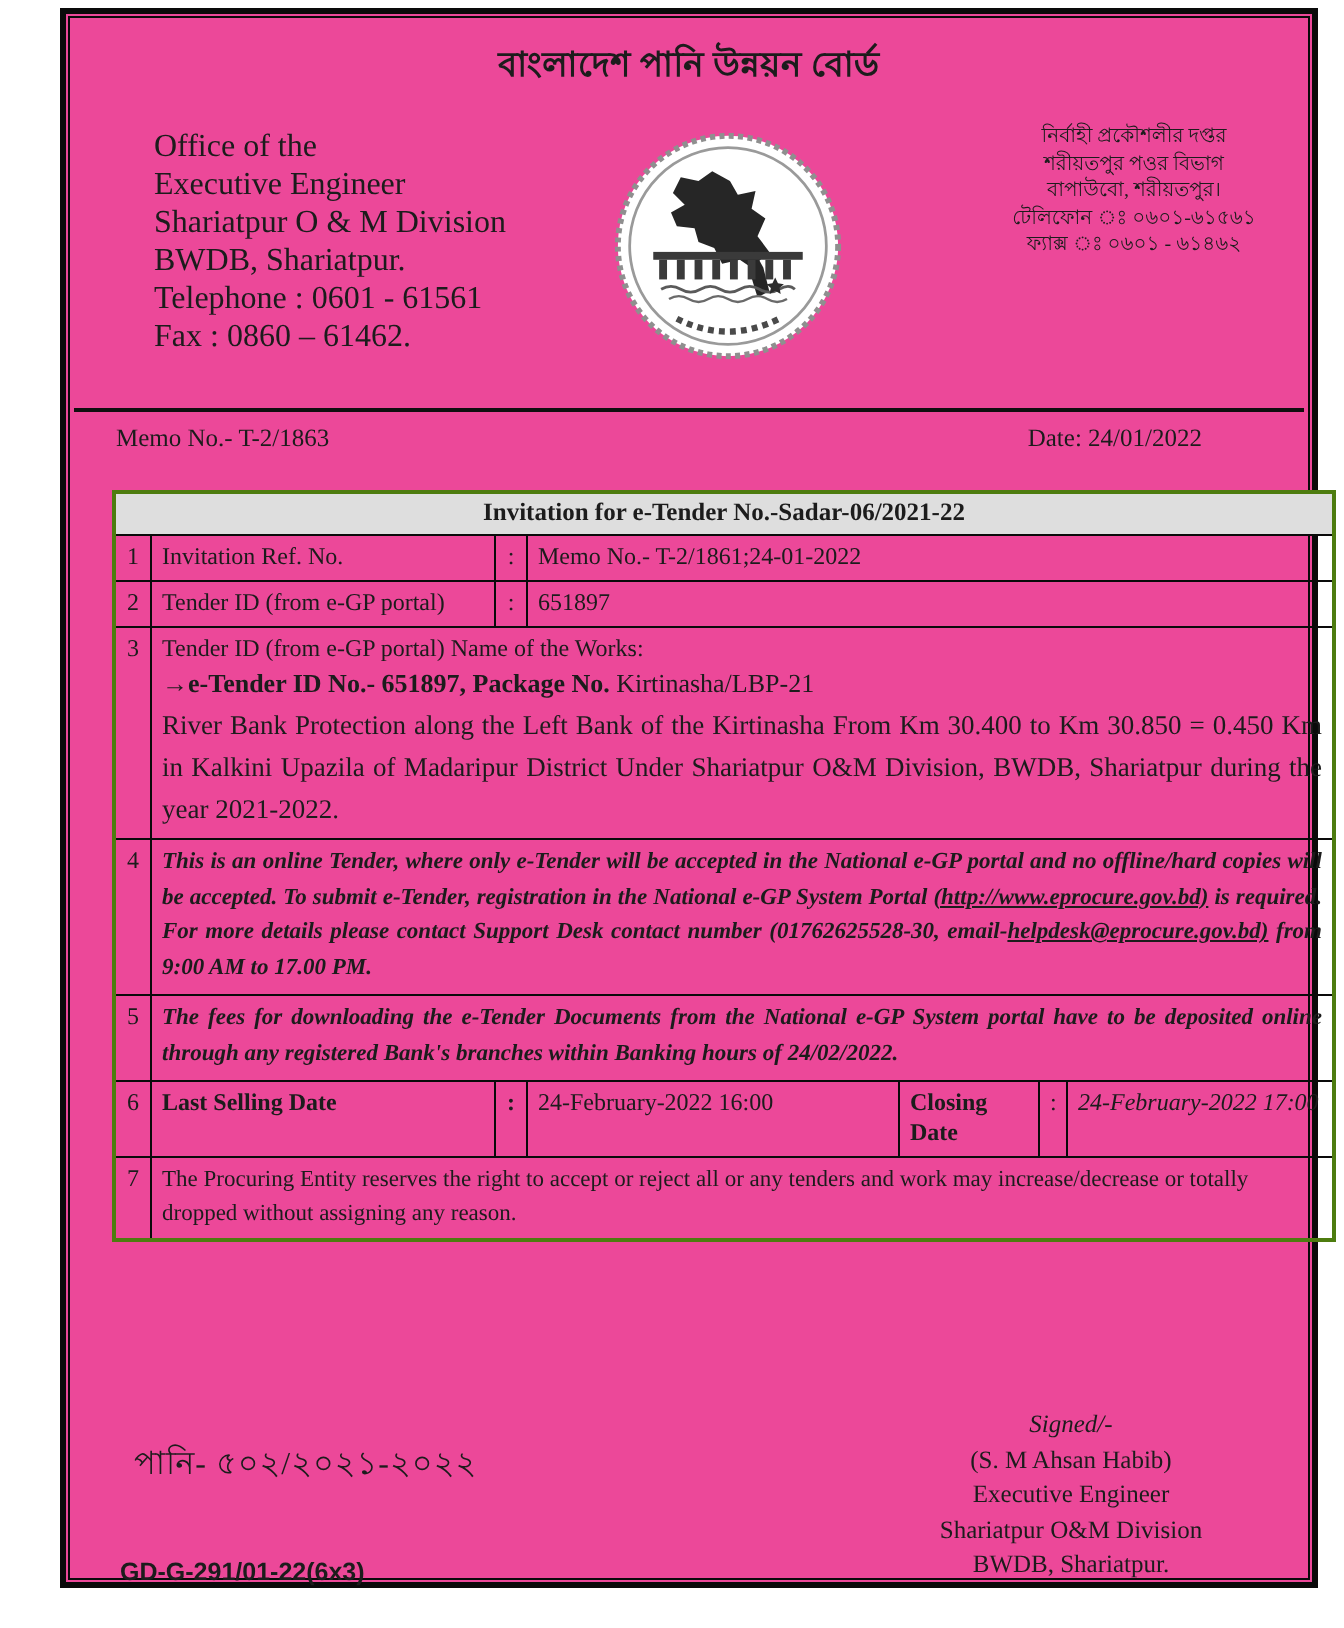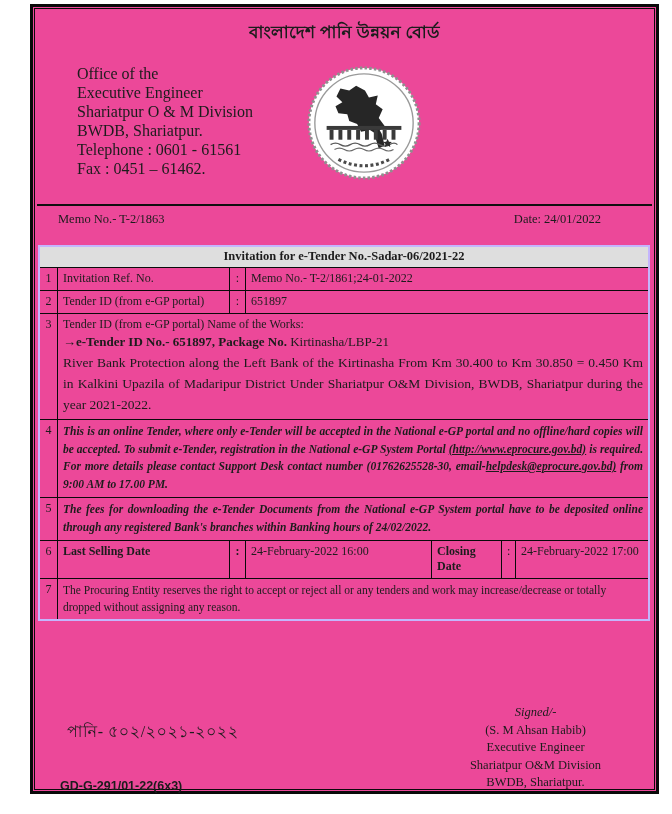--- a/index.html
+++ b/index.html
@@ -24,37 +24,37 @@
     position:absolute; left:450px; top:55px; width:168px; text-align:center;
     font-size:10px; line-height:13.5px;
   }
   .rule { position:absolute; left:4px; right:4px; top:197px; height:2px; background:#0f0f0f; }
   .memo-row {
     position:absolute; top:205px; left:25px; right:55px;
     display:flex; justify-content:space-between; font-size:12.5px;
   }
   
   .t {
-    position:absolute; left:5px; top:238px; width:612px;
-    border:2px solid #c4b5fd; font-size:12px;
+    position:absolute; left:23px; top:238px; width:612px;
+    border:2px solid #4d7c0f; font-size:12px;
   }
   .tr { display:flex; border-top:1.5px solid #0a0a0a; align-items:stretch; }
   .tr.title-row { border-top:none; display:block; text-align:center; font-weight:bold;
     background:#dedede; padding:2px 2px 3px; font-size:12.5px; }
   .td { border-left:1px solid #0a0a0a; padding:3px 5px 4px; }
   .td:first-child { border-left:none; }
   .td.num { width:17px; flex:none; padding:3px 1px; text-align:center; }
   .td.label { width:172px; flex:none; }
   .td.colon { width:16px; flex:none; text-align:center; }
   .td.value { flex:1; }
   .td.wide { flex:1; }
   .td.val1 { width:186px; flex:none; }
   .td.lbl2 { width:70px; flex:none; font-weight:bold; }
   .td.col2 { width:14px; flex:none; text-align:center; }
-  .td.val2 { flex:1; }
+  .td.val2 { flex:1;font-style:italic; }
   .bold { font-weight:bold; }
   .works-head { font-size:12px; margin-bottom:2px; }
   .works-pkg { font-size:13px; margin:1px 0 2px; }
   .works-desc { font-size:13.5px; line-height:21px; text-align:justify; }
   .note { font-style:italic; font-size:11.5px; line-height:17.5px; text-align:justify;font-weight:bold; }
   .plain-note { font-size:11.5px; line-height:16.5px; }
   .lnk { text-decoration:underline; }
   
   .signature {
     position:absolute; left:385px; top:666px; width:235px; text-align:center;
@@ -75,21 +75,21 @@
 <div class="page">
 
   <div class="org-title">বাংলাদেশ পানি উন্নয়ন বোর্ড</div>
 
   <div class="office-left">
     <div>Office of the</div>
     <div>Executive Engineer</div>
     <div>Shariatpur O &amp; M Division</div>
     <div>BWDB, Shariatpur.</div>
     <div>Telephone : 0601 - 61561</div>
-    <div>Fax : 0451 – 61462.</div>
+    <div>Fax : 0860 – 61462.</div>
   </div>
 
   <div class="logo-wrap">
     <svg viewBox="0 0 120 120" width="118" height="120">
       <circle cx="60" cy="60" r="56" fill="#ffffff" stroke="#8f8f8f" stroke-width="3" stroke-dasharray="2.6 2.2"></circle>
       <circle cx="60" cy="60" r="50" fill="none" stroke="#9a9a9a" stroke-width="1.4"></circle>
       <path d="M52 22 l-7 5 -9 -2 -4 8 6 6 -7 4 3 7 9 1 2 7 8 3 4 8 9 -2 6 4 9 -8 -6 -8 4 -9 -7 -5 2 -9 -9 2 -4 -7 z" fill="#262626"></path>
       <path d="M73 62 l5 9 3 12 -6 3 -4 -13 z" fill="#262626"></path>
       <rect x="22" y="63" width="76" height="4" fill="#3a3a3a"></rect>
       <g fill="#3a3a3a">
@@ -102,20 +102,27 @@
         <rect x="79" y="67" width="4" height="10"></rect>
           <rect x="88" y="67" width="4" height="10"></rect>
       </g>
       <path d="M26 82 q5 -3 10 0 t10 0 t10 0 t10 0 t10 0 t10 0 t8 0" stroke="#5a5a5a" stroke-width="1.4" fill="none"></path>
       <path d="M30 87 q5 -3 10 0 t10 0 t10 0 t10 0 t10 0 t10 0" stroke="#6a6a6a" stroke-width="1.2" fill="none"></path>
       <path d="M34 97 q26 13 52 0" stroke="#4a4a4a" stroke-width="3.2" fill="none" stroke-dasharray="3 2.6"></path>
       <path d="M84 76 l1.4 3 3 .4 -2.2 2 .6 3 -2.8 -1.6 -2.8 1.6 .6 -3 -2.2 -2 3 -.4 z" fill="#2c2c2c"></path>
     </svg>
   </div>
 
+  <div class="office-right">
+    <div>নির্বাহী প্রকৌশলীর দপ্তর</div>
+    <div>শরীয়তপুর পওর বিভাগ</div>
+    <div>বাপাউবো, শরীয়তপুর।</div>
+    <div>টেলিফোন ঃ ০৬০১-৬১৫৬১</div>
+    <div>ফ্যাক্স ঃ ০৬০১ - ৬১৪৬২</div>
+  </div>
 
   <div class="rule"></div>
 
   <div class="memo-row">
     <span>Memo No.- T-2/1863</span>
     <span>Date: 24/01/2022</span>
   </div>
 
   <div class="t">
 

